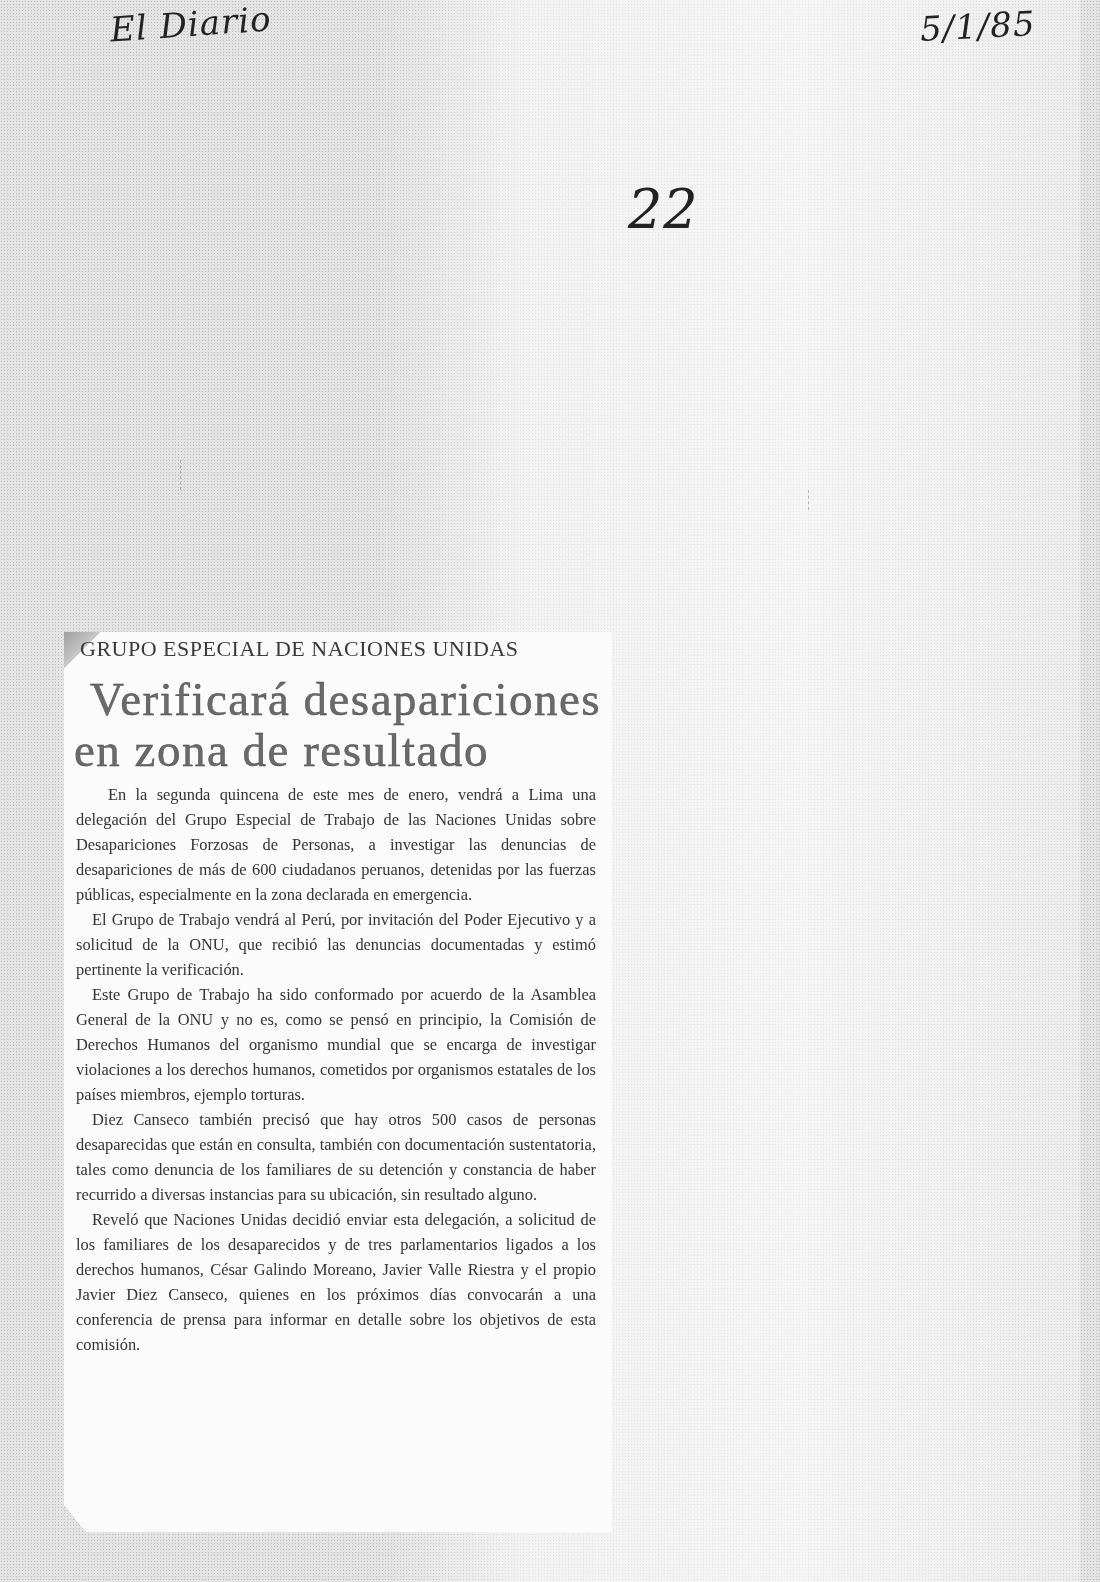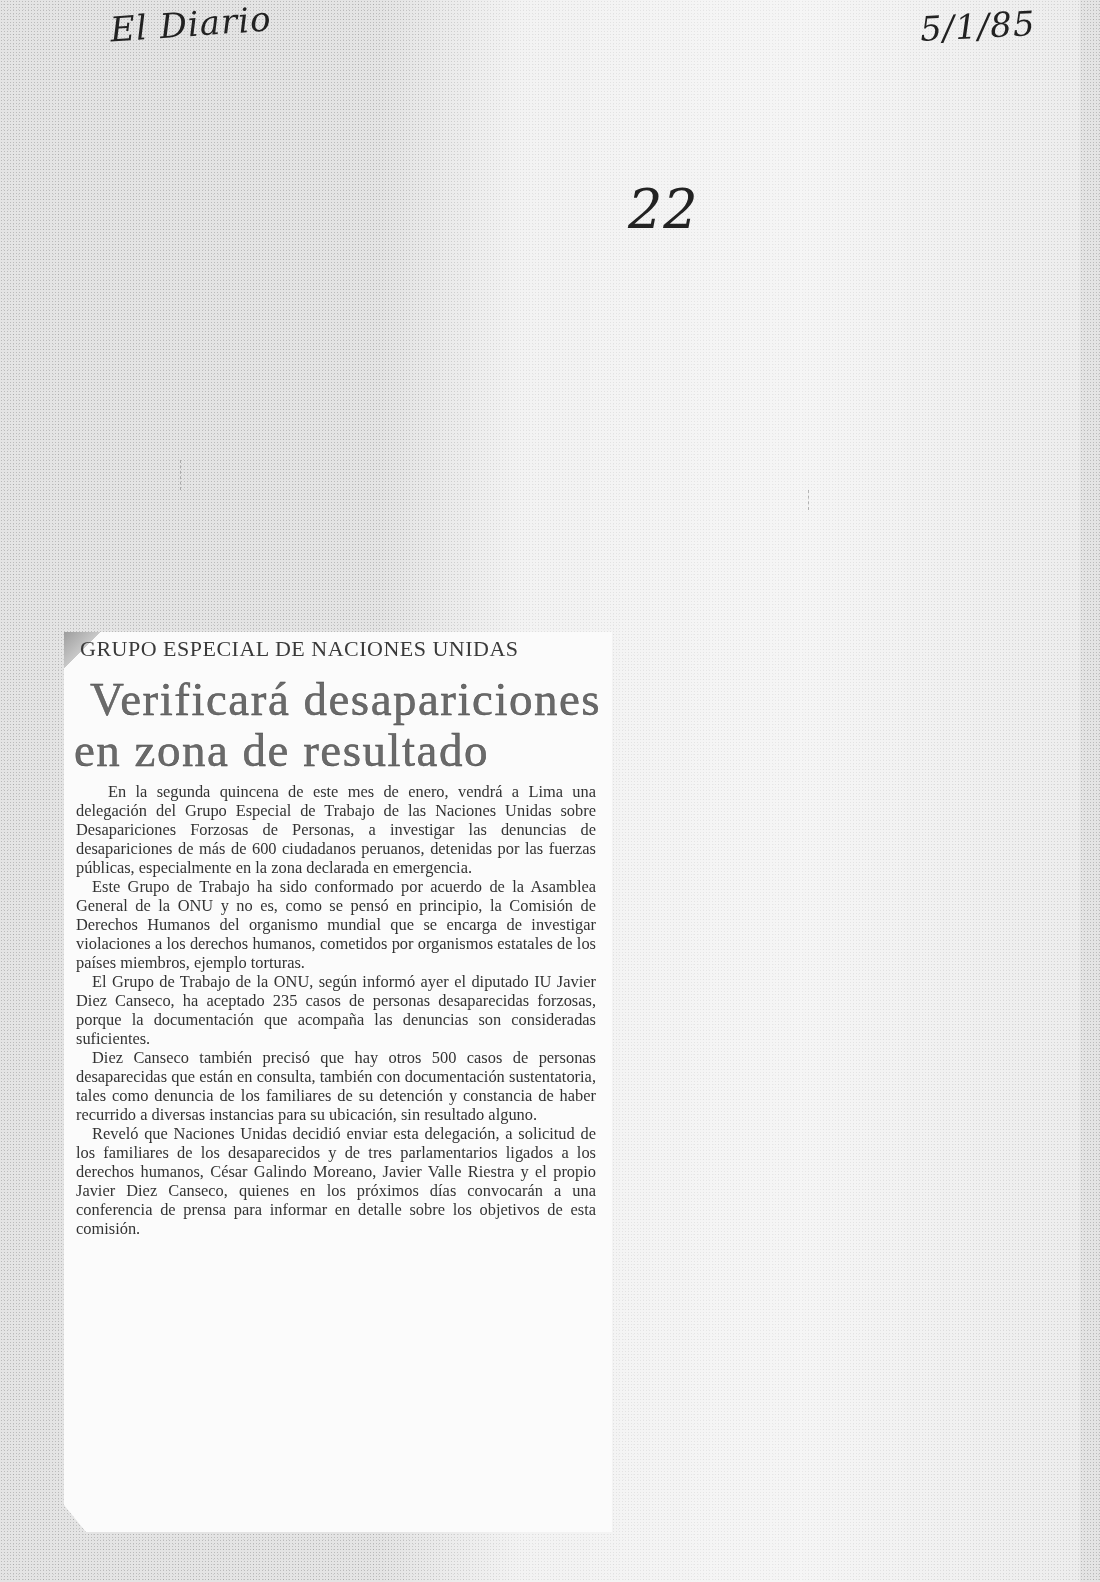--- a/index.html
+++ b/index.html
@@ -83,21 +83,21 @@
     -webkit-text-stroke: 0.4px #444;
     color: #6a6a6a;
   }
   .hl-1 { top: 672px; margin-left: 16px; }
   .hl-2 { top: 723px; }
   .body-text {
     position: absolute;
     left: 76px; top: 782px;
     width: 520px;
     font-size: 16.4px;
-    line-height: 19px;
+    line-height: 25px;
     text-align: justify;
     color: #333;
   }
   .body-text p {
     margin: 0;
     text-indent: 16px;
   }
   .body-text p:first-child {
     text-indent: 32px;
   }
@@ -120,17 +120,17 @@
 
 <div class="clipping"></div>
 <div class="clip-corner"></div>
 
 <div class="kicker">GRUPO ESPECIAL DE NACIONES UNIDAS</div>
 <div class="headline hl-1">Verificará desapariciones</div>
 <div class="headline hl-2">en zona de resultado</div>
 
 <div class="body-text">
   <p>En la segunda quincena de este mes de enero, vendrá a Lima una delegación del Grupo Especial de Trabajo de las Naciones Unidas sobre Desapariciones Forzosas de Personas, a investigar las denuncias de desapariciones de más de 600 ciudadanos peruanos, detenidas por las fuerzas públicas, especialmente en la zona declarada en emergencia.</p>
+  <p>El Grupo de Trabajo vendrá al Perú, por invitación del Poder Ejecutivo y a solicitud de la ONU, que recibió las denuncias documentadas y estimó pertinente la verificación.</p>
   <p>Este Grupo de Trabajo ha sido conformado por acuerdo de la Asamblea General de la ONU y no es, como se pensó en principio, la Comisión de Derechos Humanos del organismo mundial que se encarga de investigar violaciones a los derechos humanos, cometidos por organismos estatales de los países miembros, ejemplo torturas.</p>
-  <p>El Grupo de Trabajo de la ONU, según informó ayer el diputado IU Javier Diez Canseco, ha aceptado 235 casos de personas desaparecidas forzosas, porque la documentación que acompaña las denuncias son consideradas suficientes.</p>
   <p>Diez Canseco también precisó que hay otros 500 casos de personas desaparecidas que están en consulta, también con documentación sustentatoria, tales como denuncia de los familiares de su detención y constancia de haber recurrido a diversas instancias para su ubicación, sin resultado alguno.</p>
   <p>Reveló que Naciones Unidas decidió enviar esta delegación, a solicitud de los familiares de los desaparecidos y de tres parlamentarios ligados a los derechos humanos, César Galindo Moreano, Javier Valle Riestra y el propio Javier Diez Canseco, quienes en los próximos días convocarán a una conferencia de prensa para informar en detalle sobre los objetivos de esta comisión.</p>
 </div>
 
 </body></html>

